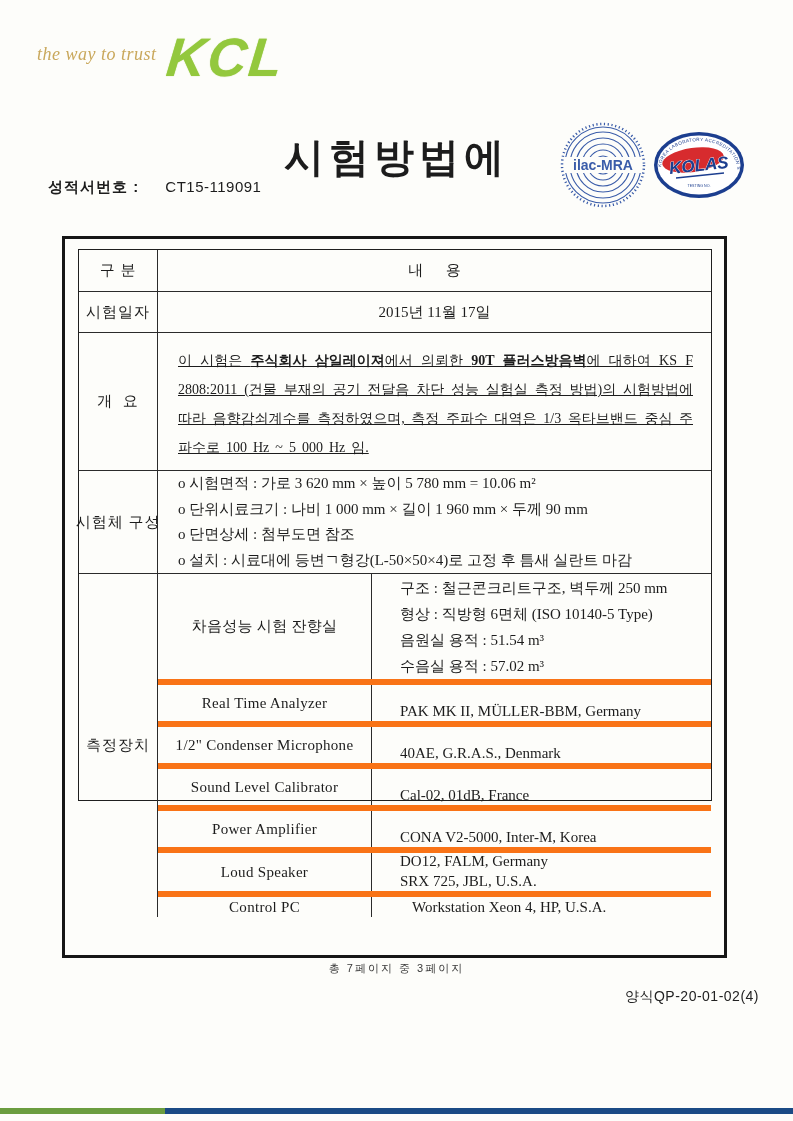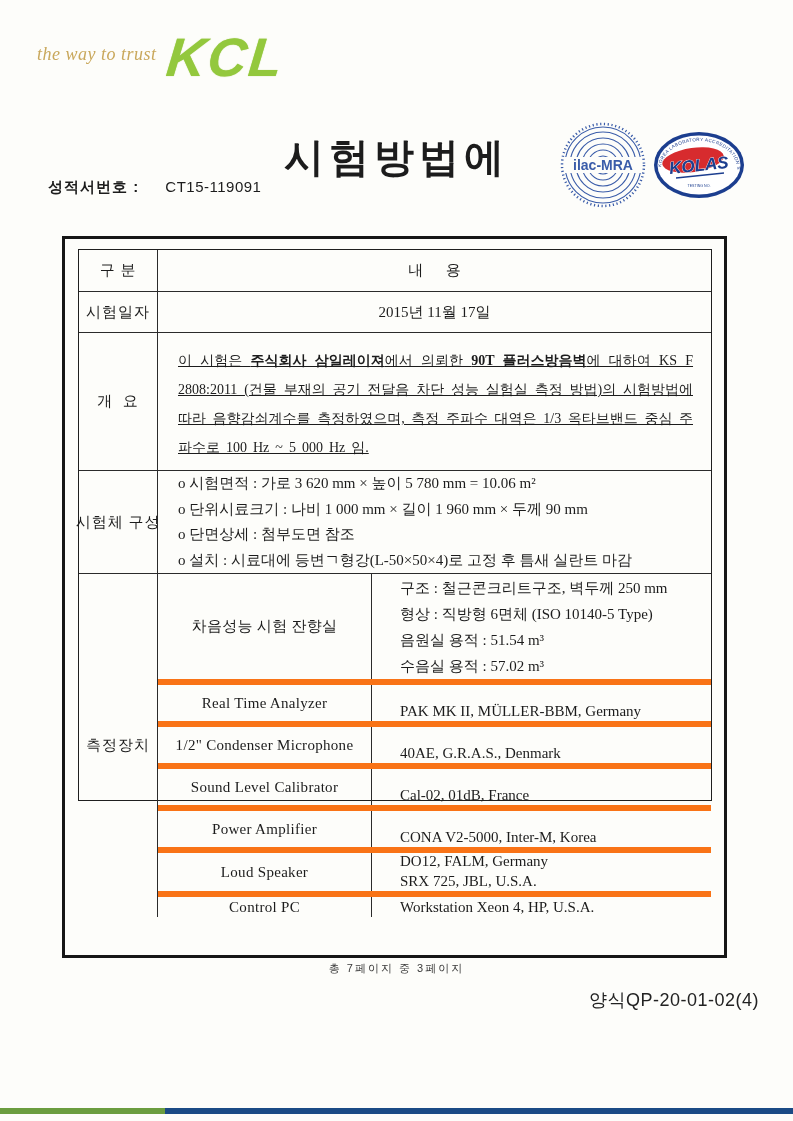--- a/index.html
+++ b/index.html
@@ -51,35 +51,35 @@
   
   .specimen-list{display:flex;flex-direction:column;justify-content:center;height:100%;
                  padding-left:20px;box-sizing:border-box;}
   .spec-line{line-height:25.5px;white-space:pre;}
   
   .equip-rows{flex:1;display:flex;flex-direction:column;}
   .e-row{display:flex;box-sizing:border-box;height:42px;}
   .e-row + .e-row{border-top:6px solid #f97316;}
   .e-row:nth-of-type(1){height:105px;}
   .e-row:nth-of-type(6){height:44px;}
-  .e-row:nth-of-type(7){height:43px;flex:1;}
+  .e-row:nth-of-type(7){height:43px;flex:1;gap:12px;}
   .e-name{width:214px;flex:none;border-right:1px solid #2b2b2b;box-sizing:border-box;
           display:flex;align-items:center;justify-content:center;text-align:center;
           letter-spacing:.3px;}
   .e-val{flex:1;display:flex;flex-direction:column;justify-content:flex-end;
          padding-left:28px;box-sizing:border-box;}
   .e-val .line{line-height:20px;white-space:pre;}
   .e-row:nth-of-type(1) .e-val .line{line-height:26px;}
   
   .page-info{position:absolute;left:0;right:0;top:961px;text-align:center;
              font-family:"Liberation Sans","DejaVu Sans",sans-serif;
              font-size:11px;letter-spacing:2px;color:#3a3a3a;}
   .form-no{position:absolute;right:34px;top:988px;
            font-family:"Liberation Sans","DejaVu Sans",sans-serif;
-           font-size:18px;letter-spacing:.5px;color:#222;}
+           font-size:14px;letter-spacing:.5px;color:#222;}
   .bottom-bar{position:absolute;left:0;right:0;top:1108px;height:6px;display:flex;}
   .bar-green{width:165px;flex:none;}
   .bar-blue{flex:1;}
 </style>
 </head>
 <body>
 
 <div class="page">
 
   <div class="brand">

